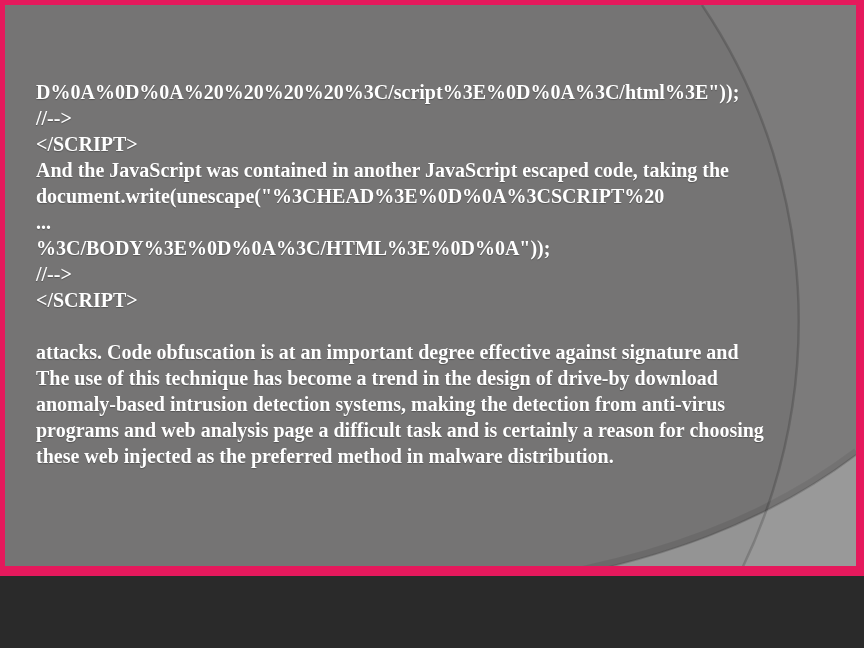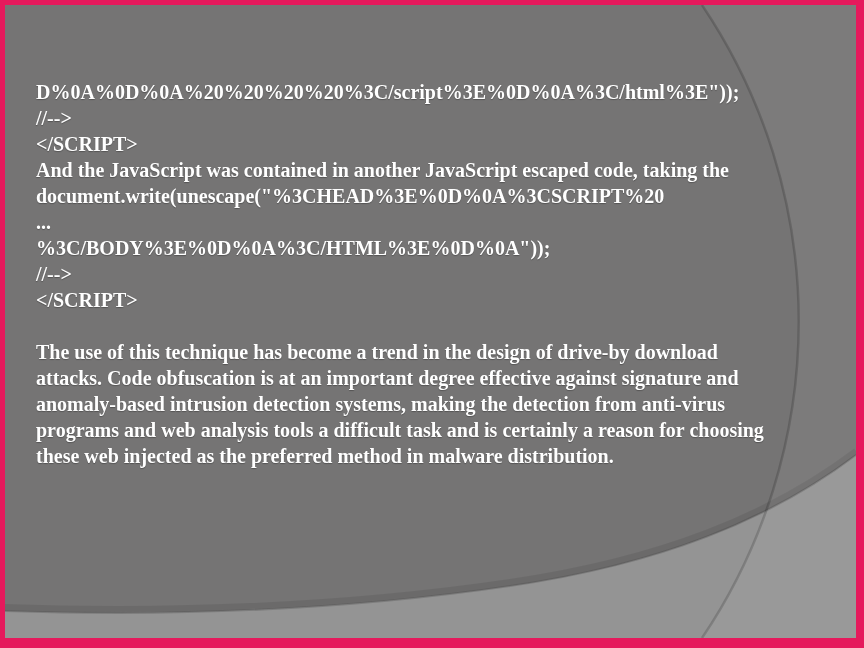--- a/index.html
+++ b/index.html
@@ -1,18 +1,18 @@
 <!DOCTYPE html>
 <html><head>
 <meta charset="utf-8">
 <style>
   html,body{margin:0;padding:0;background:#2a2a2a;}
   .slide{
     position:relative;
-    width:864px;height:648px;
+    width:864px;height:576px;
     background:#E5195C;
     overflow:hidden;
     font-family:"Liberation Serif","DejaVu Serif",serif;
   }
   .canvas{
     position:absolute;
     left:5px;top:5px;right:8px;bottom:10px;
     background:#757474;
     overflow:hidden;
   }
@@ -56,22 +56,22 @@
         <div class="line">//--&gt;</div>
         <div class="line">&lt;/SCRIPT&gt;</div>
         <div class="line">And the JavaScript was contained in another JavaScript escaped code, taking the</div>
         <div class="line">document.write(unescape("%3CHEAD%3E%0D%0A%3CSCRIPT%20</div>
         <div class="line">...</div>
         <div class="line">%3C/BODY%3E%0D%0A%3C/HTML%3E%0D%0A"));</div>
         <div class="line">//--&gt;</div>
         <div class="line">&lt;/SCRIPT&gt;</div>
       </div>
       <div class="para">
+        <div class="line">attacks. Code obfuscation is at an important degree effective against signature and</div>
         <div class="line">The use of this technique has become a trend in the design of drive-by download</div>
-        <div class="line">attacks. Code obfuscation is at an important degree effective against signature and</div>
         <div class="line">anomaly-based intrusion detection systems, making the detection from anti-virus</div>
-        <div class="line">programs and web analysis tools a difficult task and is certainly a reason for choosing</div>
+        <div class="line">programs and web analysis page a difficult task and is certainly a reason for choosing</div>
         <div class="line">these web injected as the preferred method in malware distribution.</div>
       </div>
     </div>
 
   </div>
 </div>
 
 </body></html>

